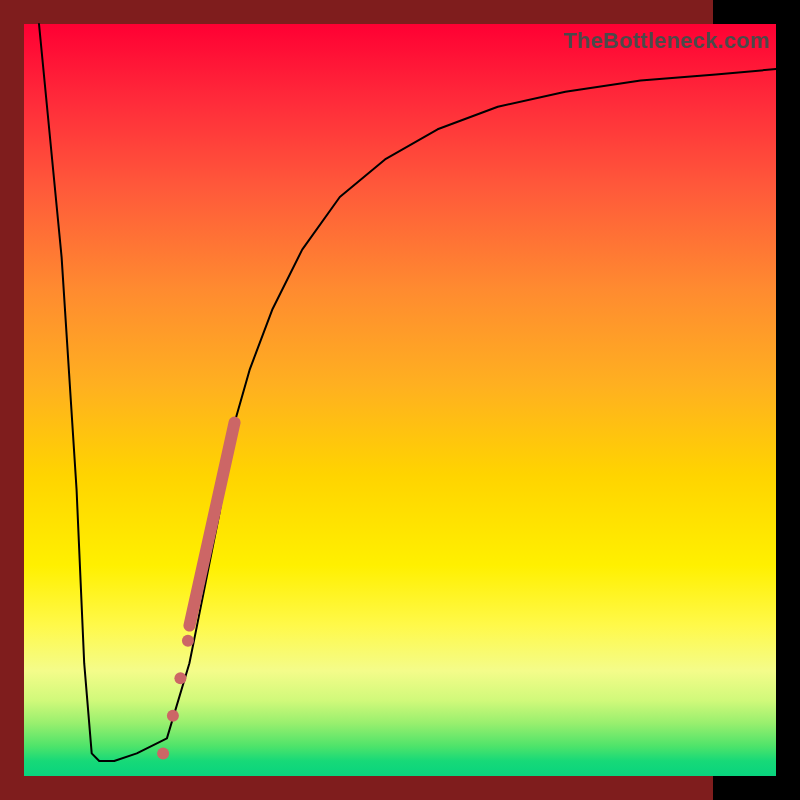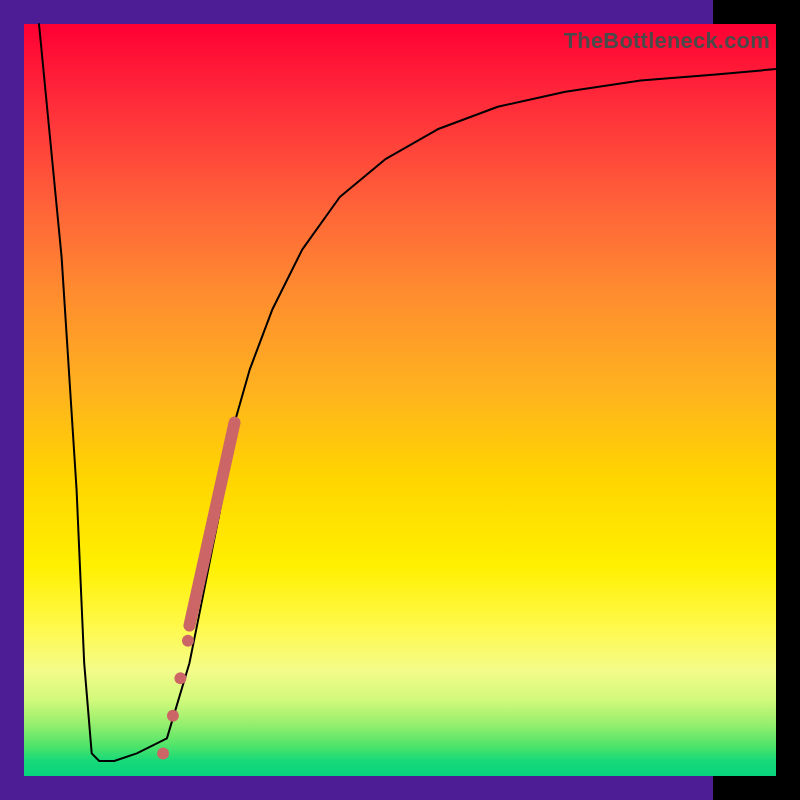--- a/index.html
+++ b/index.html
@@ -8,21 +8,21 @@
     width: 800px;
     height: 800px;
     overflow: hidden;
     background: #000;
     font-family: Arial, Helvetica, sans-serif;
   }
   .frame {
     position: relative;
     width: 713px;
     height: 800px;
-    background: #4c1d95;
+    background: #7f1d1d;
     text-align: right;
   }
   .plot {
     position: absolute;
     left: 24px;
     top: 24px;
     width: 752px;
     height: 752px;
     background: linear-gradient(to bottom,
       #ff0033 0%,

